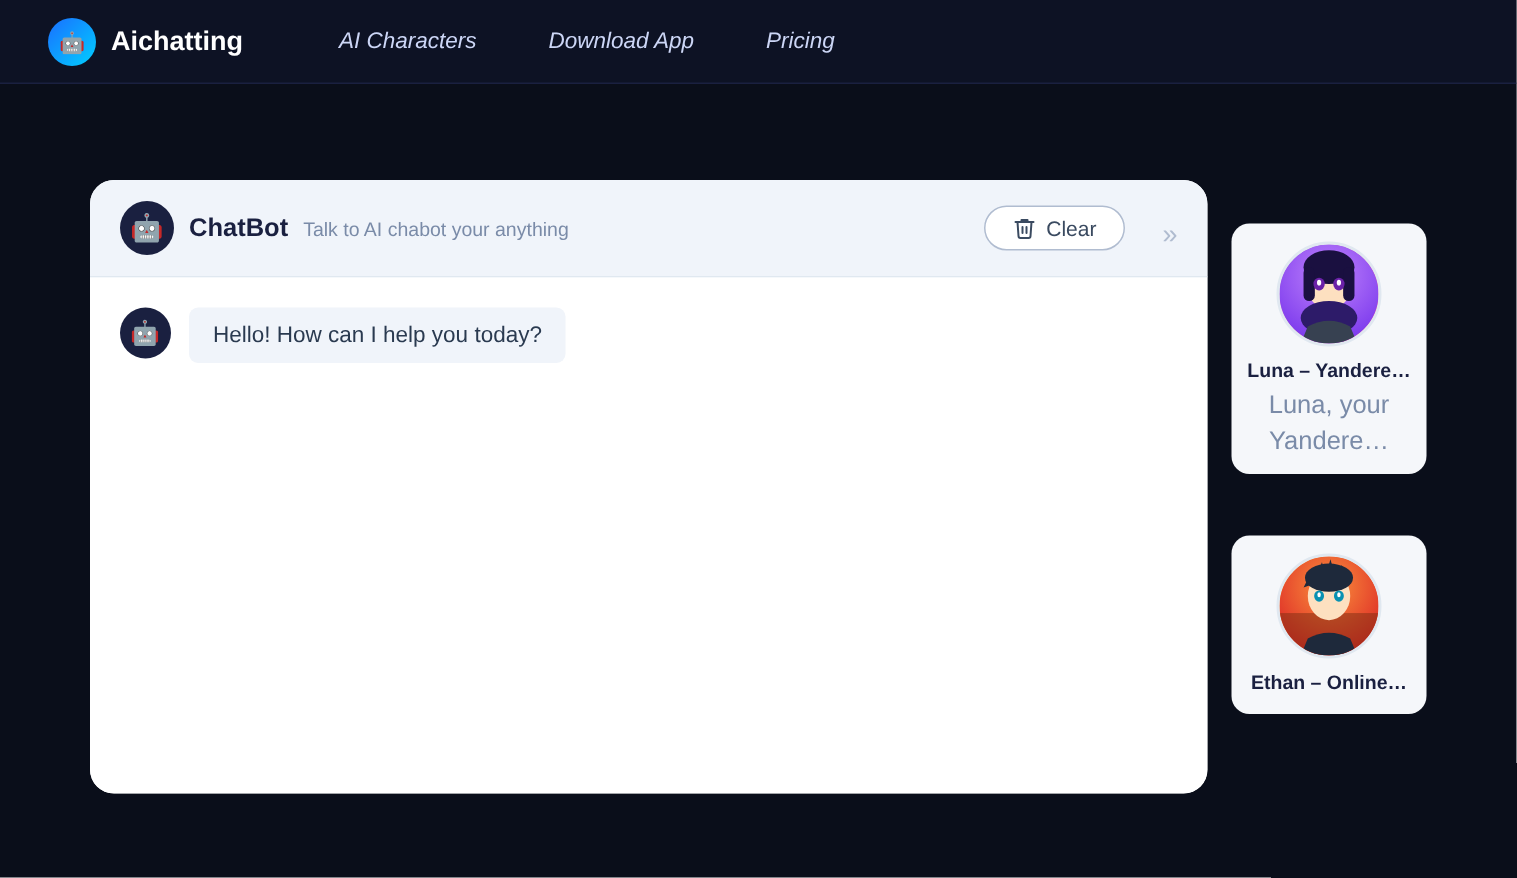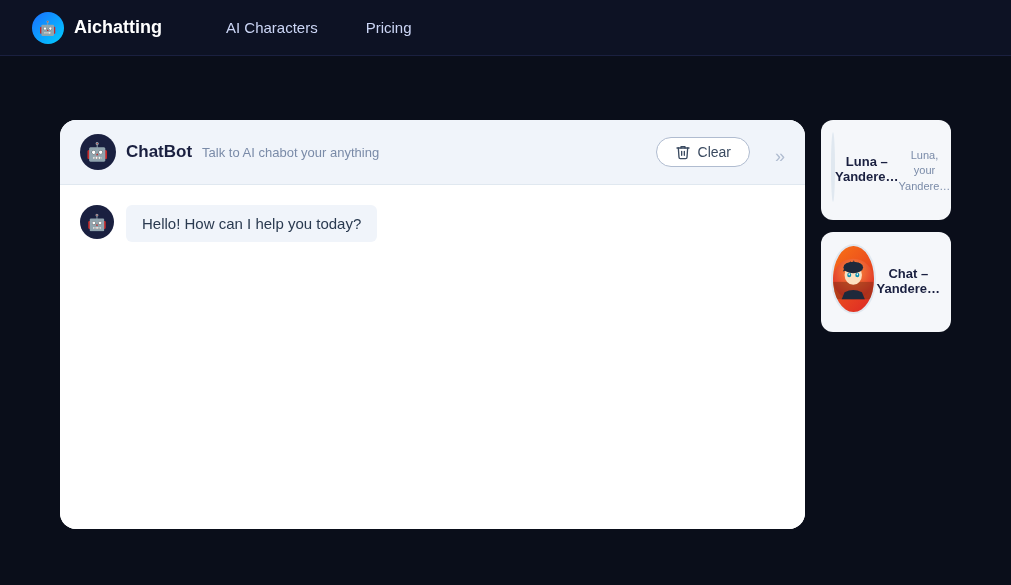--- a/index.html
+++ b/index.html
@@ -46,20 +46,21 @@
     }
     .nav-link {
       padding: 0 24px;
       height: 48px;
       display: flex;
       align-items: center;
       color: #ccd6f6;
       font-size: 15px;
       cursor: pointer;
       text-decoration: none;
+      font-style: italic;
     }
 
     
     .hero {
       text-align: center;
       padding: 36px 20px 28px;
       background: #0a0e1a;
     }
     .hero-title {
       font-size: 46px;
@@ -187,24 +188,25 @@
       width: 130px;
       display: flex;
       flex-direction: column;
       gap: 12px;
     }
     .character-card {
       background: #f5f7fa;
       border-radius: 12px;
       padding: 12px 10px 10px;
       display: flex;
-      flex-direction: row;
+      flex-direction: column;
       align-items: center;
       cursor: pointer;
       transition: background 0.2s;
+      margin-top: 29px;
     }
     .character-avatar {
       width: 70px;
       height: 70px;
       border-radius: 50%;
       overflow: hidden;
       margin-bottom: 8px;
       border: 2px solid #e0e8f0;
       display: flex; align-items: center; justify-content: center;
       background: linear-gradient(135deg, #8b5cf6, #ec4899);
@@ -214,36 +216,37 @@
       background: linear-gradient(135deg, #f97316, #dc2626);
     }
     .character-name {
       font-size: 13px;
       font-weight: 700;
       color: #1a2040;
       text-align: center;
       margin-bottom: 4px;
     }
     .character-desc {
-      font-size: 11px;
+      font-size: 17px;
       color: #7a8ba8;
       text-align: center;
       line-height: 1.4;
     }
   </style>
 </head>
 <body>
 
 <nav class="navbar">
   <div class="logo-area">
     <div class="logo-icon">🤖</div>
     <span class="logo-text">Aichatting</span>
   </div>
   <nav class="nav-links">
     <a class="nav-link">AI Characters</a>
+    <a class="nav-link">Download App</a>
     <a class="nav-link">Pricing</a>
   </nav>
 </nav>
 
 <section class="hero">
 </section>
 
 <div class="main-content">
 
   <div class="chat-container">
@@ -326,17 +329,17 @@
           <ellipse cx="35" cy="15" rx="17" ry="10" fill="#1e293b"></ellipse>
 
           <ellipse cx="28" cy="28" rx="3.5" ry="4" fill="#0891b2"></ellipse>
           <ellipse cx="42" cy="28" rx="3.5" ry="4" fill="#0891b2"></ellipse>
           <ellipse cx="28" cy="27" rx="1.2" ry="1.8" fill="#fff"></ellipse>
           <ellipse cx="42" cy="27" rx="1.2" ry="1.8" fill="#fff"></ellipse>
 
           <path d="M20 58 Q35 50 50 58 L55 70 H15 Z" fill="#1e293b"></path>
         </svg>
       </div>
-      <div class="character-name">Chat – Yandere…</div>
+      <div class="character-name">Ethan – Online…</div>
     </div>
 
   </div>
 </div>
 
 </body></html>

